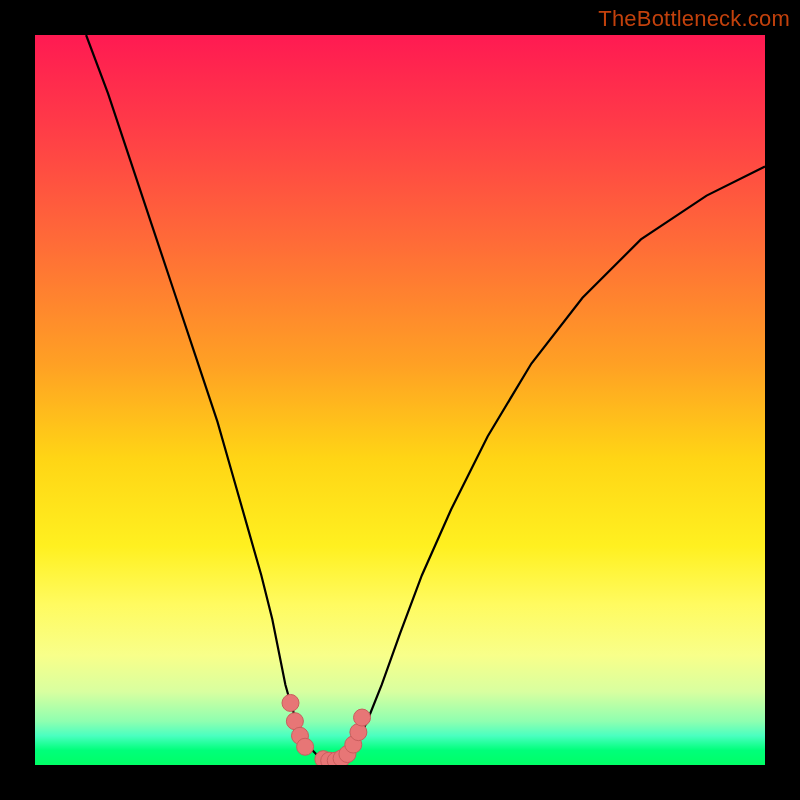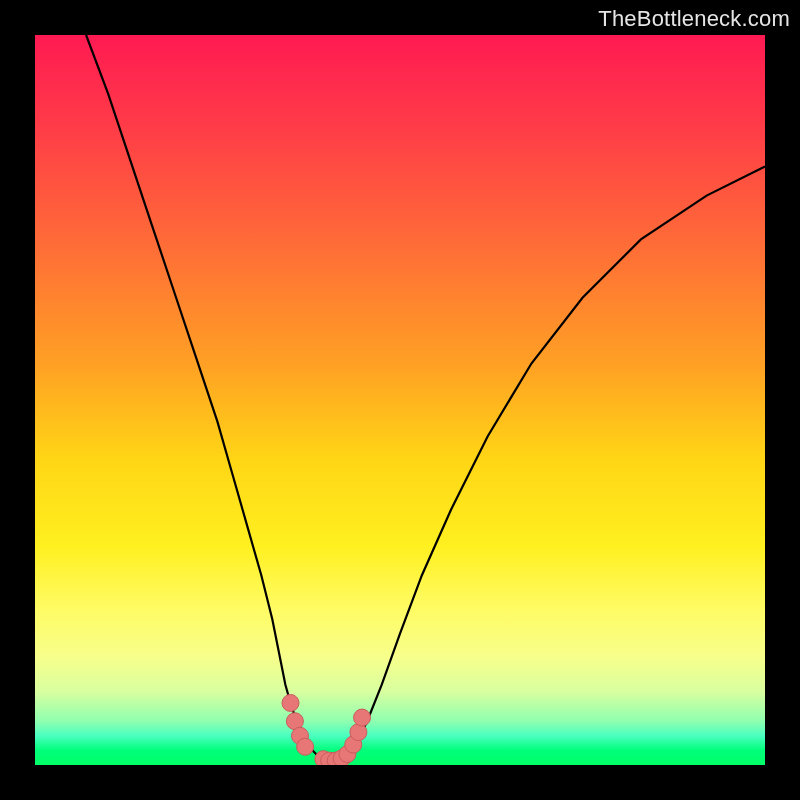--- a/index.html
+++ b/index.html
@@ -40,21 +40,21 @@
       #8fffb0 94%,
       #4affc0 96%,
       #00ff7a 98%,
       #00ff66 100%
     );
   }
   .watermark {
     position: absolute;
     top: 6px;
     right: 10px;
-    color: #e5e5e5;
+    color: #c2410c;
     font-size: 22px;
     font-weight: 500;
     letter-spacing: 0.2px;
   }
   svg.curve-layer {
     position: absolute;
     left: 0;
     top: 0;
     width: 730px;
     height: 730px;

